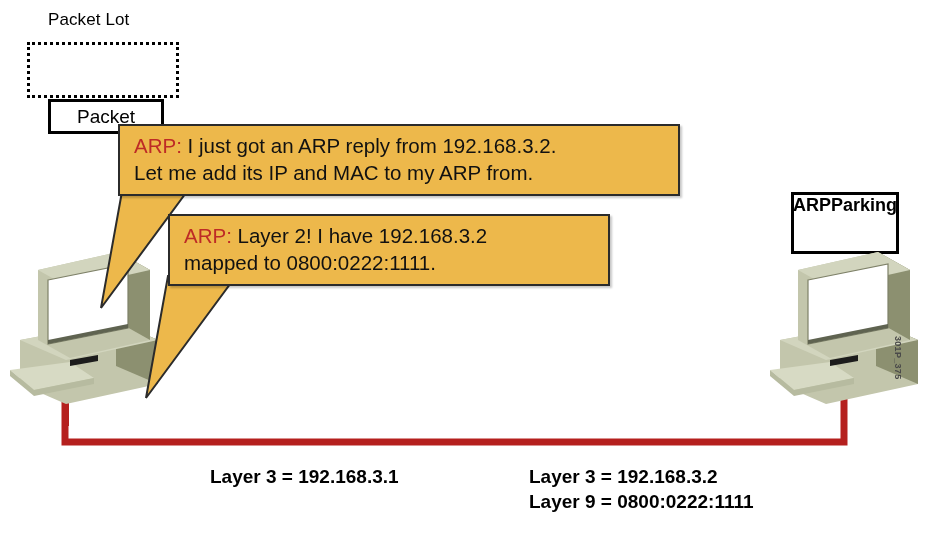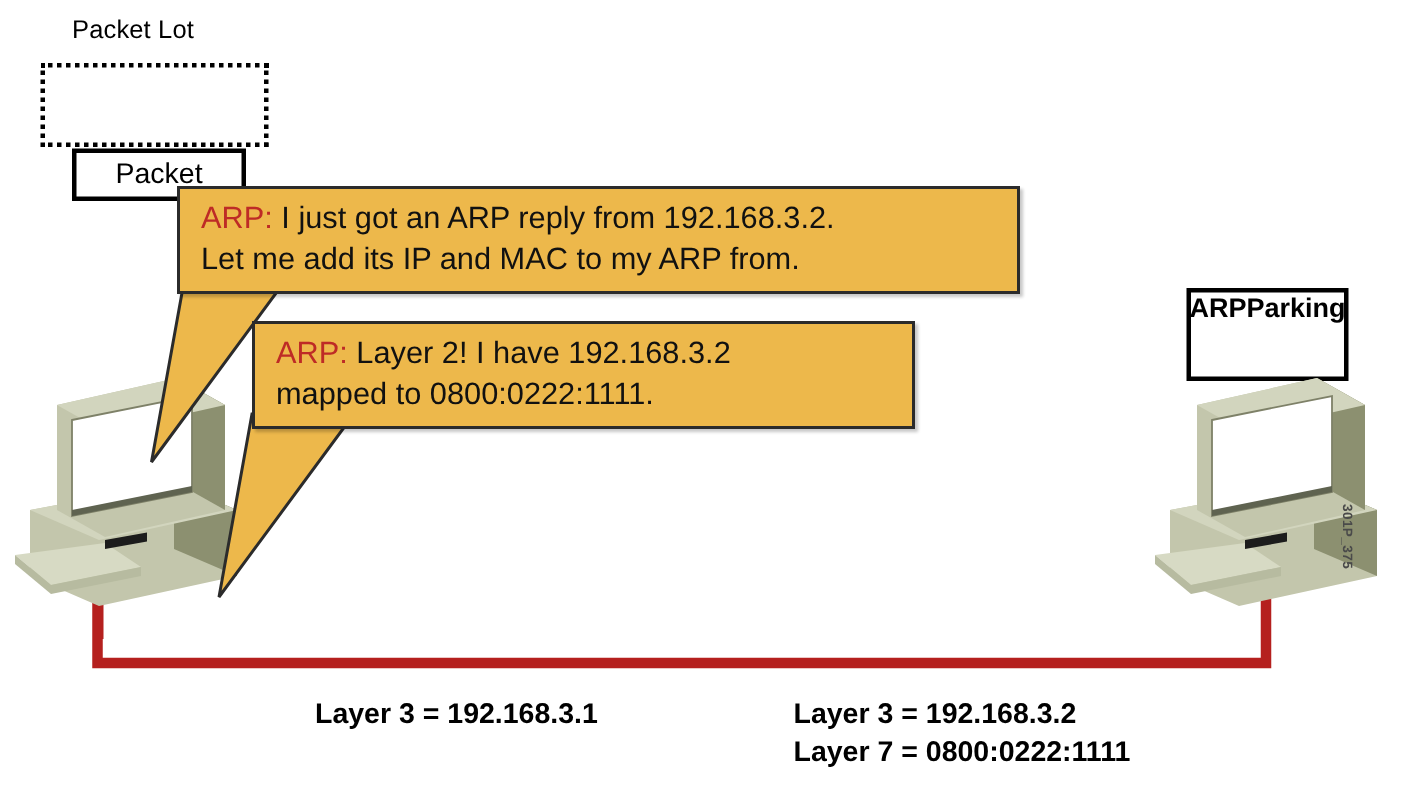--- a/index.html
+++ b/index.html
@@ -253,18 +253,18 @@
     </div>
     <div class="line">mapped to 0800:0222:1111.</div>
   </div>
 
   <div class="addr-block" id="addr-left">
     <div>Layer 3 = 192.168.3.1</div>
   </div>
 
   <div class="addr-block" id="addr-right">
     <div>Layer 3 = 192.168.3.2</div>
-    <div>Layer 7 = 0800:0222:1111</div>
+    <div>Layer 9 = 0800:0222:1111</div>
   </div>
 
   <div id="watermark">301P_375</div>
 
 </div>
 
 </body></html>

